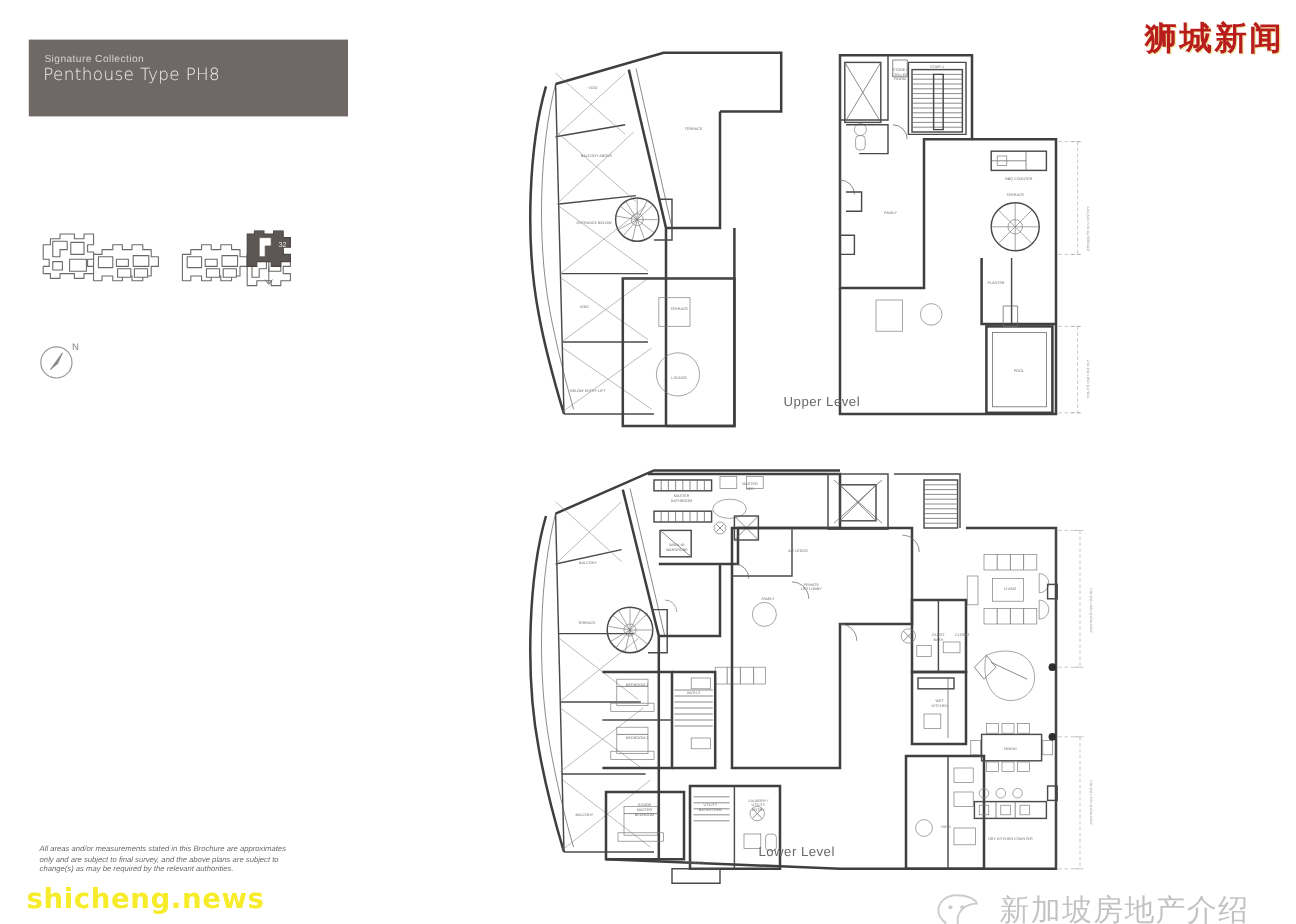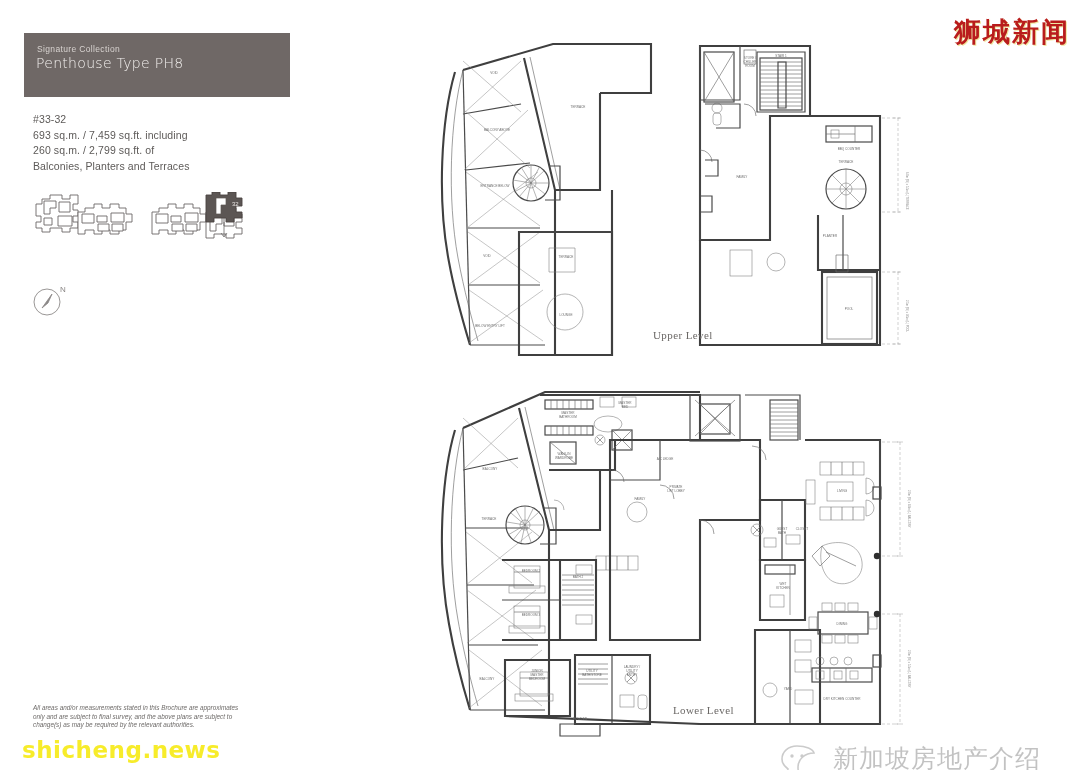--- a/index.html
+++ b/index.html
@@ -23,23 +23,23 @@
   
   #keyplate{position:absolute;left:28px;top:192px;width:235px;height:80px;}
   #compass{position:absolute;left:28px;top:278px;width:52px;height:44px;}
 
   
   #disclaimer{position:absolute;left:33px;top:704px;width:290px;font-size:6.4px;
               color:#6d6a68;line-height:8.6px;font-style:italic;}
 
   
   #plans{position:absolute;left:0;top:0;width:1080px;height:770px;}
-  .lvl-label{position:absolute;font-size:11px;color:#6b6866;letter-spacing:.4px;font-family:Liberation Serif, serif;}
+  .lvl-label{position:absolute;font-size:11px;color:#6b6866;letter-spacing:.4px;}
   #upper-label{left:653px;top:329px;}
-  #lower-label{left:673px;top:704px;}
+  #lower-label{left:632px;top:704px;}
 
   
   #wm-top{position:absolute;right:10px;top:14px;font-size:27px;font-weight:bold;
           color:#b91c1c;letter-spacing:2px;
           text-shadow:1px 1px 0 #efe8a0,-1px 0 0 #fff;
           font-family:"DejaVu Sans",sans-serif;}
   #wm-url{position:absolute;left:22px;top:737px;font-size:23px;font-weight:bold;
           color:#f7ec2a;letter-spacing:.5px;font-family:"DejaVu Sans",sans-serif;}
   #wm-wechat{position:absolute;left:780px;top:742px;display:flex;
              gap:7px;opacity:.30;}
@@ -49,26 +49,20 @@
 </head>
 <body>
 
 <div id="info-panel">
 
   <div id="title-bar">
     <div class="sig">Signature Collection</div>
     <div class="main">Penthouse Type PH8</div>
   </div>
 
-  <div id="unit-info">
-    <div>#33-32</div>
-    <div>693 sq.m. / 7,459 sq.ft. including</div>
-    <div>260 sq.m. / 2,799 sq.ft. of</div>
-    <div>Balconies, Planters and Terraces</div>
-  </div>
 
   <svg id="keyplate" viewBox="0 0 235 80">
     <g fill="#ffffff" stroke="#6b6867" stroke-width="0.9" stroke-linejoin="round">
 
       <path d="M8,18 L8,12 L14,12 L14,7 L22,7 L22,3 L34,3 L34,7 L42,7 L42,3 L50,3
                L50,12 L45,12 L45,18 L50,18 L50,24 L45,24 L45,30 L50,30 L50,36
                L42,36 L42,40 L34,40 L34,36 L22,36 L22,40 L14,40 L14,36 L8,36
                L8,30 L13,30 L13,24 L8,24 Z"></path>
 
       <path d="M16,9 L28,9 L28,16 L22,16 L22,22 L16,22 Z"></path>

